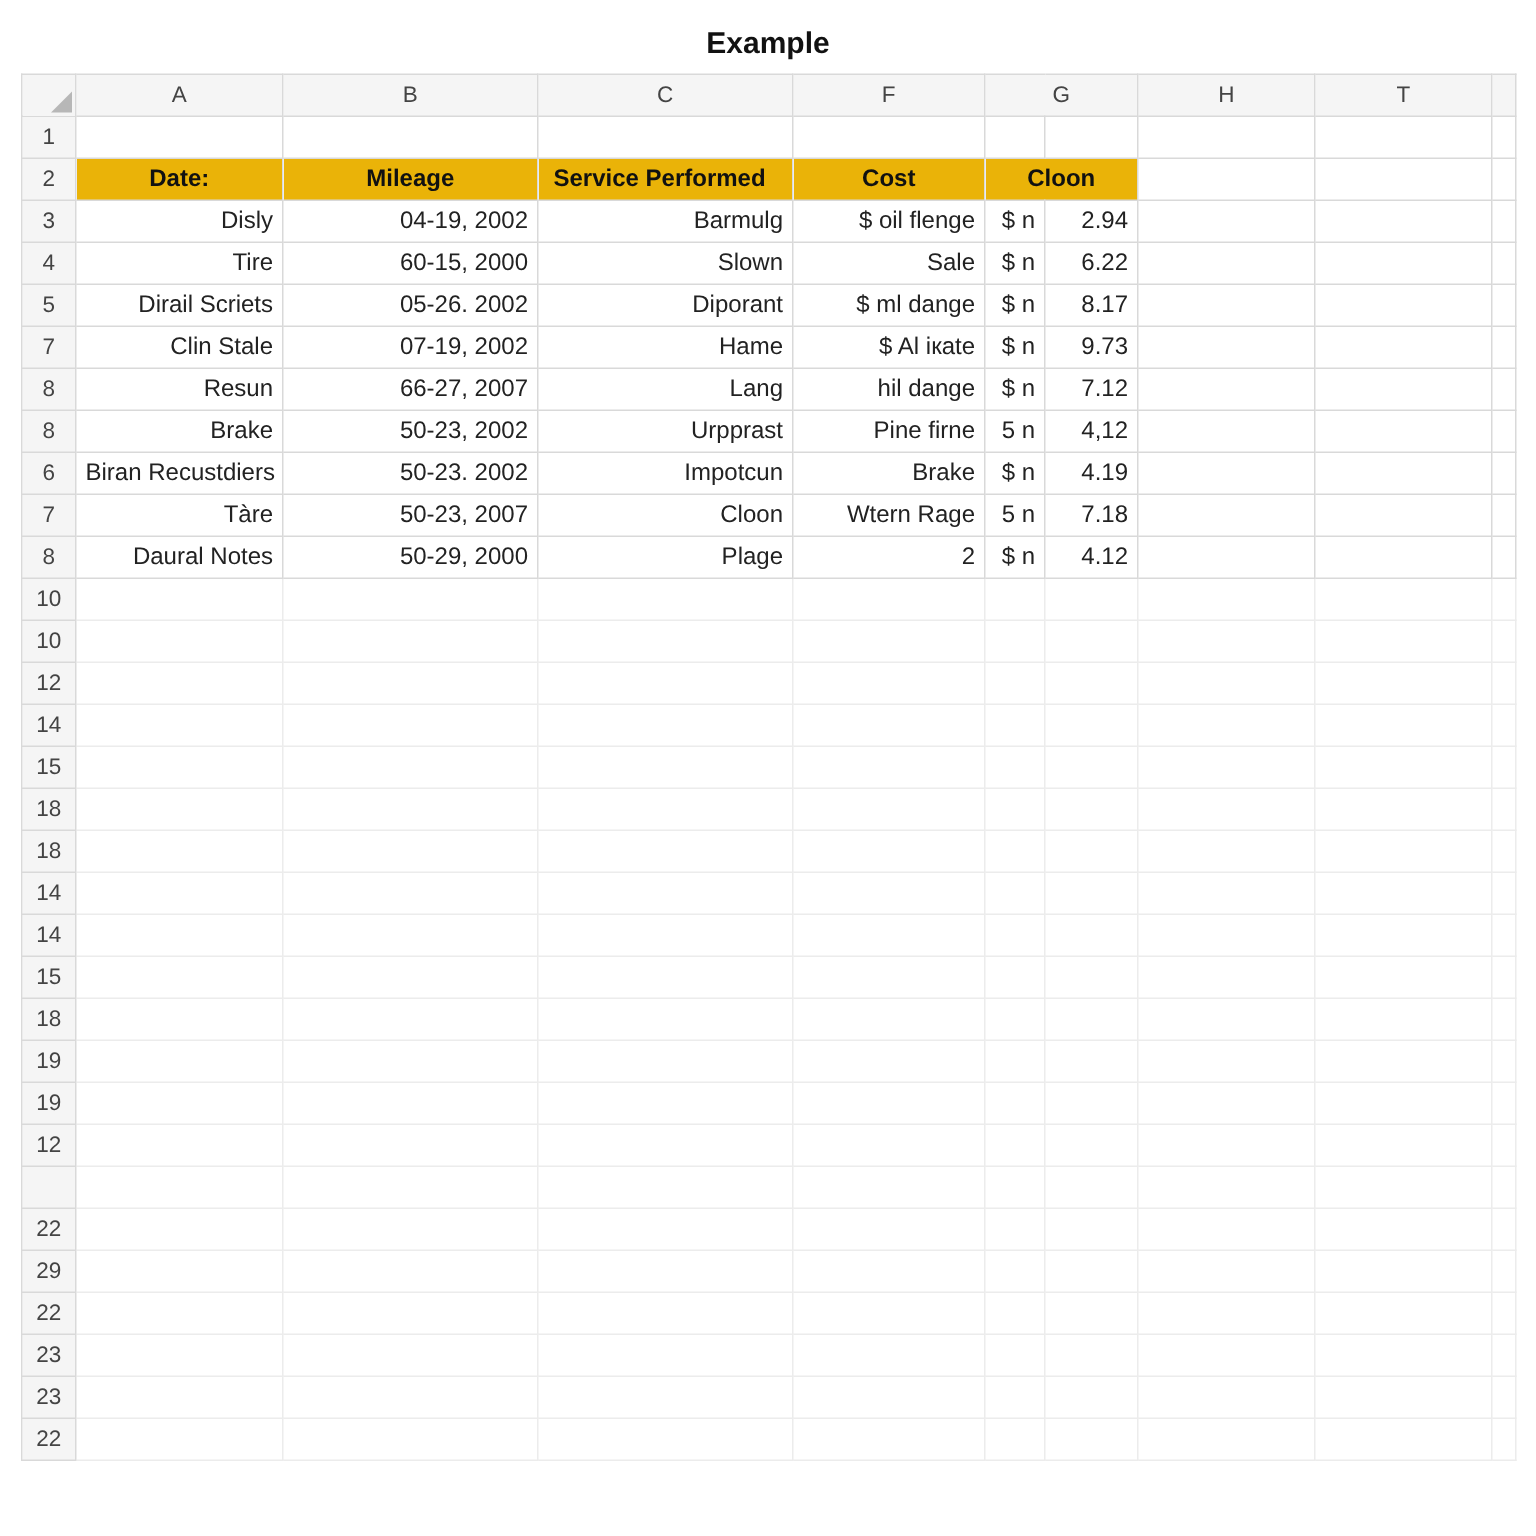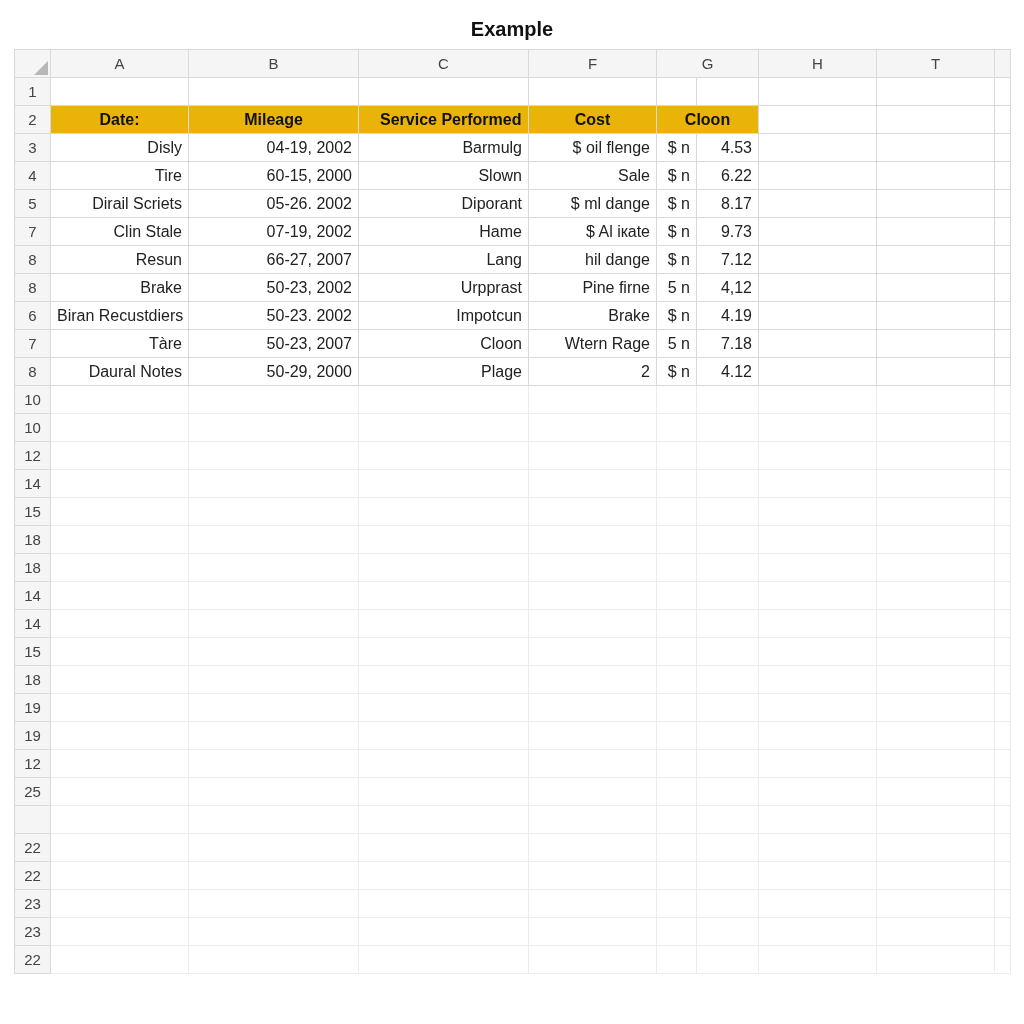--- a/index.html
+++ b/index.html
@@ -81,21 +81,21 @@
     color: #444;
     font-size: 15px;
   }
   
   tr.headerband td.cell {
     background: #eab308;
     font-weight: bold;
     color: #111;
   }
   tr.headerband td.cell.center { text-align: center; }
-  tr.headerband td.cell.left { text-align: left; padding-left: 21px; }
+  tr.headerband td.cell.left { text-align: left; padding-left: 10px; }
 
   td.cell { background: #ffffff; }
   td.right { text-align: right; }
   td.left { text-align: right; }
 
   
   tr.faint td.cell { border-color: #ececec; }
 
 </style>
 </head>
@@ -160,21 +160,21 @@
 
     </tbody>
       <tbody id="data-body">
         <tr>
           <td class="rowlabel">3</td>
           <td class="cell left">Disly</td>
           <td class="cell left">04-19, 2002</td>
           <td class="cell left">Barmulg</td>
           <td class="cell left">$ oil flenge</td>
           <td class="cell left">$ n</td>
-          <td class="cell right">4.53</td>
+          <td class="cell right">2.94</td>
           <td class="cell"></td>
           <td class="cell"></td>
           <td class="cell"></td>
         </tr>
         <tr>
           <td class="rowlabel">4</td>
           <td class="cell left">Tire</td>
           <td class="cell left">60-15, 2000</td>
           <td class="cell left">Slown</td>
           <td class="cell left">Sale</td>
@@ -433,45 +433,45 @@
           <td class="cell"></td>
           <td class="cell"></td>
           <td class="cell"></td>
           <td class="cell"></td>
           <td class="cell"></td>
           <td class="cell"></td>
           <td class="cell"></td>
           <td class="cell"></td>
         </tr>
         <tr class="faint">
-          <td class="rowlabel">25</td>
-          <td class="cell"></td>
-          <td class="cell"></td>
-          <td class="cell"></td>
-          <td class="cell"></td>
-          <td class="cell"></td>
-          <td class="cell"></td>
-          <td class="cell"></td>
-          <td class="cell"></td>
-          <td class="cell"></td>
-        </tr>
-        <tr class="faint">
           <td class="rowlabel"></td>
           <td class="cell"></td>
           <td class="cell"></td>
           <td class="cell"></td>
           <td class="cell"></td>
           <td class="cell"></td>
           <td class="cell"></td>
           <td class="cell"></td>
           <td class="cell"></td>
           <td class="cell"></td>
         </tr>
         <tr class="faint">
           <td class="rowlabel">22</td>
+          <td class="cell"></td>
+          <td class="cell"></td>
+          <td class="cell"></td>
+          <td class="cell"></td>
+          <td class="cell"></td>
+          <td class="cell"></td>
+          <td class="cell"></td>
+          <td class="cell"></td>
+          <td class="cell"></td>
+        </tr>
+        <tr class="faint">
+          <td class="rowlabel">29</td>
           <td class="cell"></td>
           <td class="cell"></td>
           <td class="cell"></td>
           <td class="cell"></td>
           <td class="cell"></td>
           <td class="cell"></td>
           <td class="cell"></td>
           <td class="cell"></td>
           <td class="cell"></td>
         </tr>

